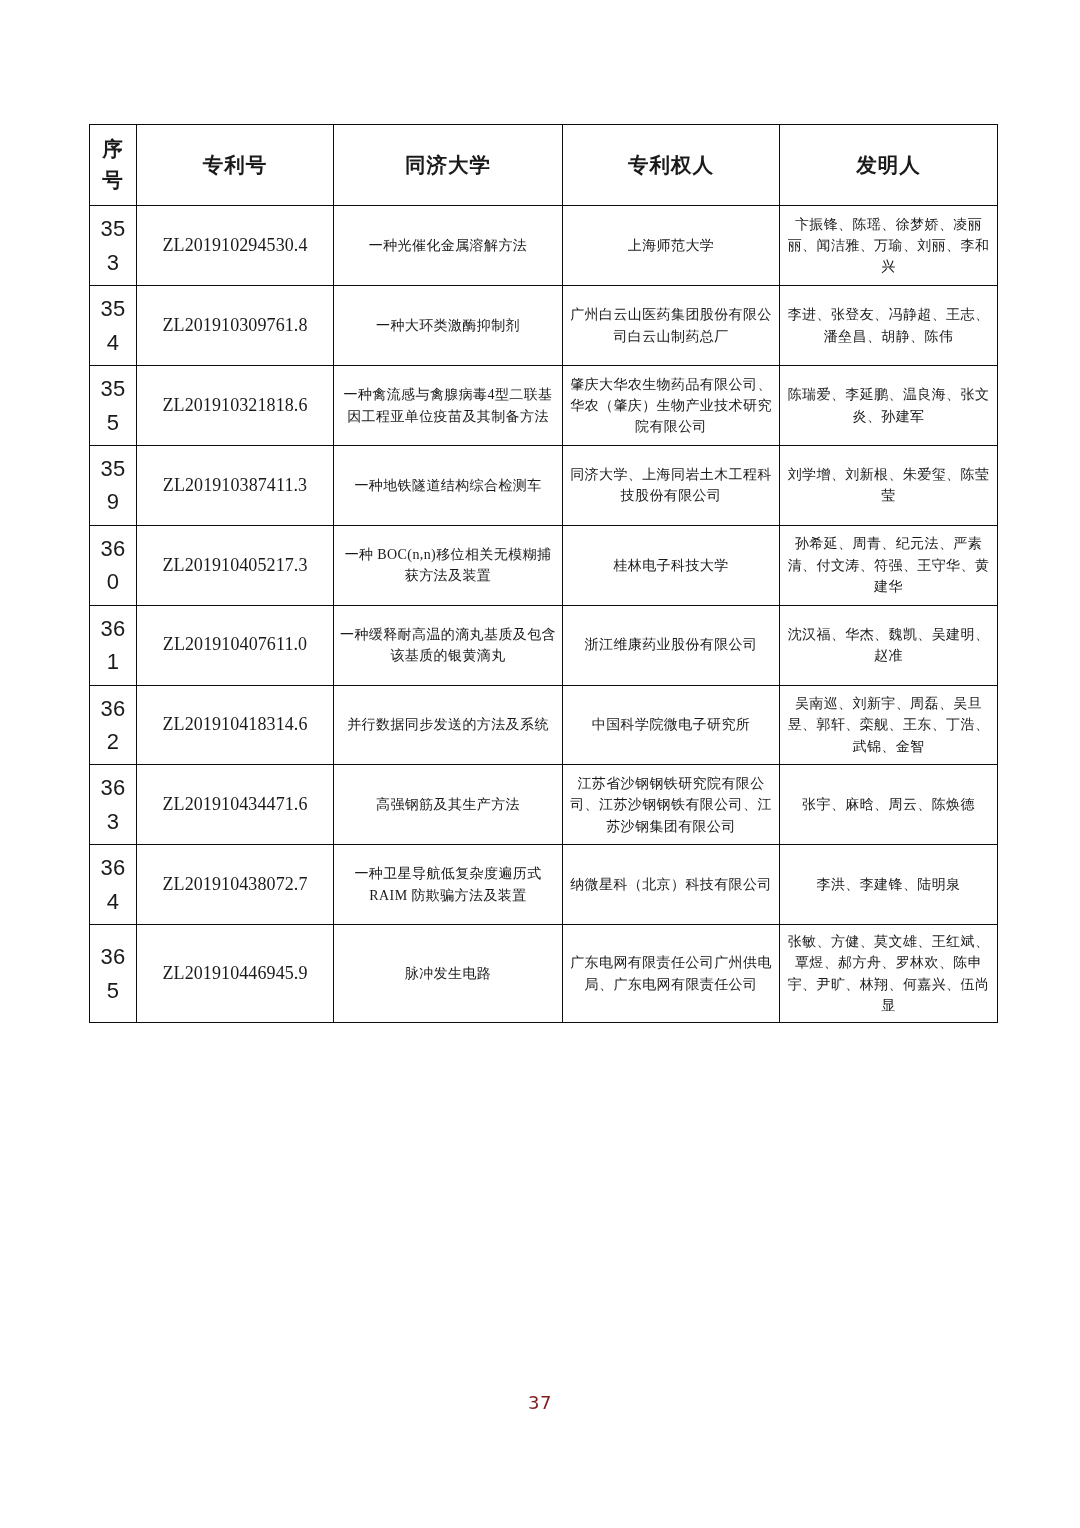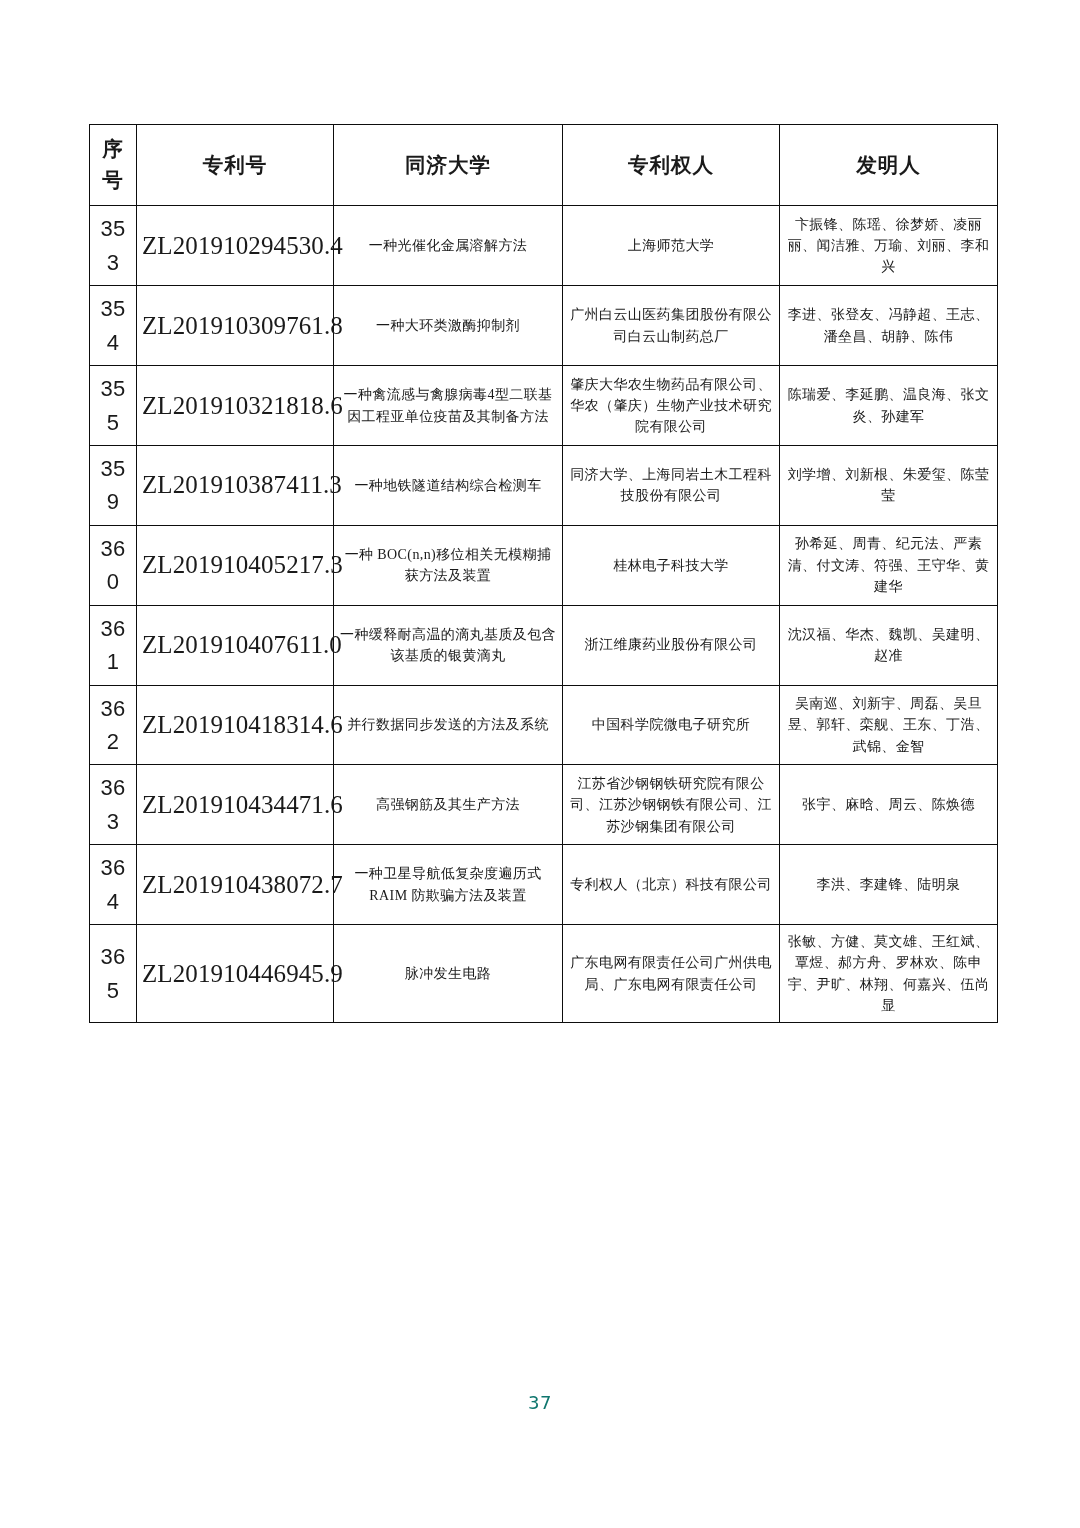--- a/index.html
+++ b/index.html
@@ -62,39 +62,39 @@
     letter-spacing: 0;
     padding-left: 2px;
     padding-right: 2px;
   }
   td.seq-cell {
     font-size: 22px;
     font-family: Liberation Sans, sans-serif;
     letter-spacing: 0.2px;
   }
   td.num-cell {
-    font-size: 25px;
+    font-size: 18px;
     letter-spacing: 0.1px;
     white-space: nowrap;
   }
   td.name-cell,
   td.owner-cell,
   td.inv-cell {
     font-size: 14px;
     letter-spacing: 0.4px;
   }
   .pagenum {
     position: absolute;
     left: 0;
     top: 1392px;
     width: 1080px;
     text-align: center;
     font-size: 18px;
     font-family: "DejaVu Sans", sans-serif;
-    color: #0f766e;
+    color: #7f1d1d;
     letter-spacing: 0.5px;
   }
 </style>
 </head>
 <body>
 
 <div class="page">
 
   <div class="table-wrap">
     <table class="patent-table">
@@ -168,21 +168,21 @@
             <td class="seq-cell">363</td>
             <td class="num-cell">ZL201910434471.6</td>
             <td class="name-cell">高强钢筋及其生产方法</td>
             <td class="owner-cell">江苏省沙钢钢铁研究院有限公司、江苏沙钢钢铁有限公司、江苏沙钢集团有限公司</td>
             <td class="inv-cell">张宇、麻晗、周云、陈焕德</td>
           </tr>
           <tr>
             <td class="seq-cell">364</td>
             <td class="num-cell">ZL201910438072.7</td>
             <td class="name-cell">一种卫星导航低复杂度遍历式 RAIM 防欺骗方法及装置</td>
-            <td class="owner-cell">专利权人（北京）科技有限公司</td>
+            <td class="owner-cell">纳微星科（北京）科技有限公司</td>
             <td class="inv-cell">李洪、李建锋、陆明泉</td>
           </tr>
           <tr>
             <td class="seq-cell">365</td>
             <td class="num-cell">ZL201910446945.9</td>
             <td class="name-cell">脉冲发生电路</td>
             <td class="owner-cell">广东电网有限责任公司广州供电局、广东电网有限责任公司</td>
             <td class="inv-cell">张敏、方健、莫文雄、王红斌、覃煜、郝方舟、罗林欢、陈申宇、尹旷、林翔、何嘉兴、伍尚显</td>
           </tr>
         </tbody>

